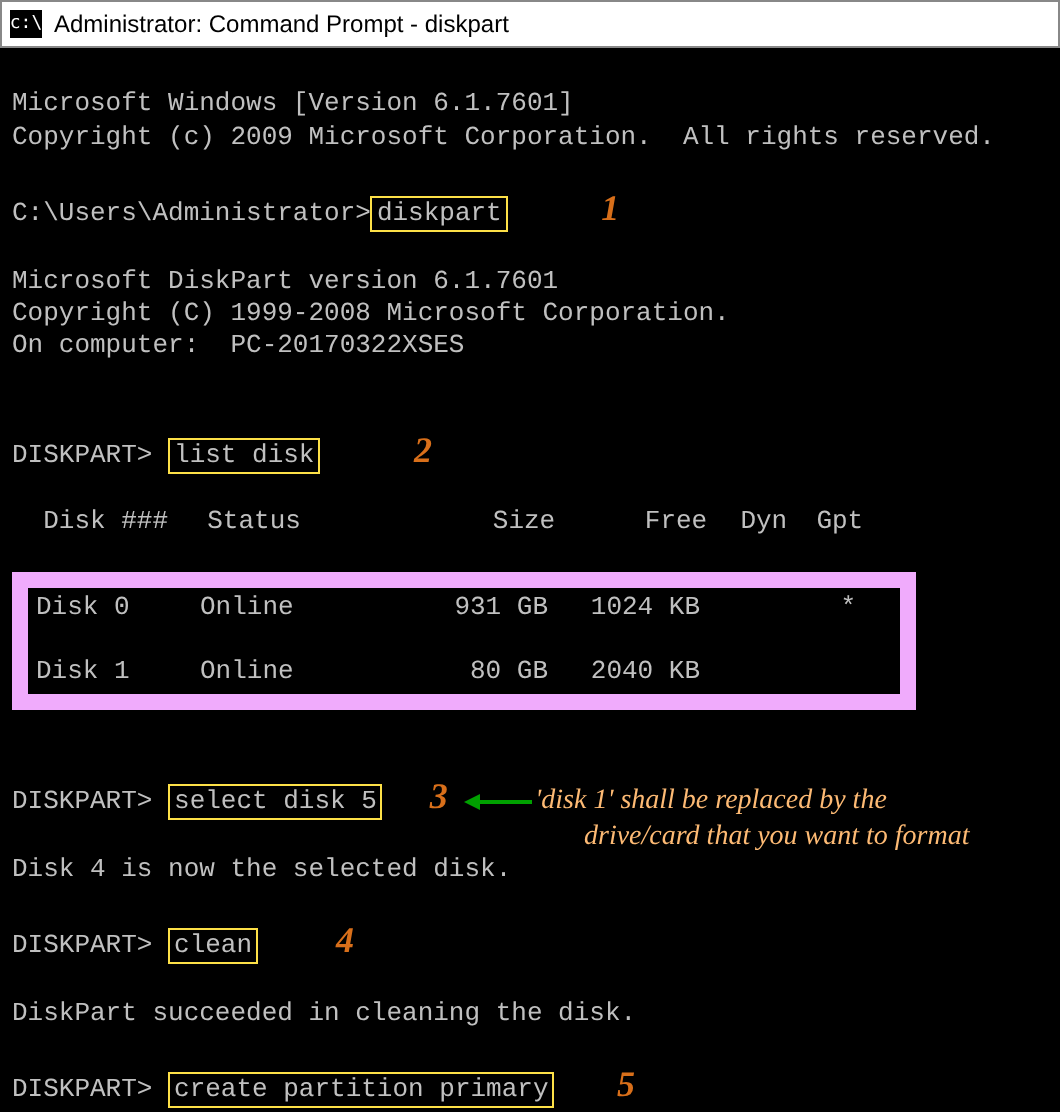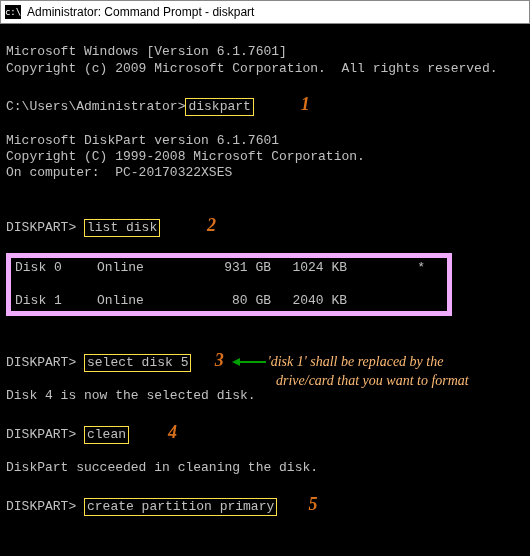--- a/index.html
+++ b/index.html
@@ -52,21 +52,21 @@
     font-size: 18px;
     font-family: "Times New Roman", serif;
   }
   .ann-green {
     color: #fdba74;
     font-style: italic;
     font-family: "Times New Roman", serif;
     font-size: 14px;
   }
   .table-highlight {
-    border: 5px solid #f0abfc;
+    border: 8px solid #f0abfc;
     padding: 2px 4px;
     display: block;
     width: 428px;
   }
   .row { display: block; }
   .c1 { display: inline-block; width: 82px; }
   .c2 { display: inline-block; width: 92px; }
   .c3 { display: inline-block; width: 82px; text-align: right; }
   .c4 { display: inline-block; width: 76px; text-align: right; }
   .c5 { display: inline-block; width: 40px; text-align: right; }
@@ -91,28 +91,29 @@
 
 <span>C:\Users\Administrator&gt;</span><span class="box-orange"><span>diskpart</span></span>      <span class="num">1</span>
 
 <span>Microsoft DiskPart version 6.1.7601</span>
 <span>Copyright (C) 1999-2008 Microsoft Corporation.</span>
 <span>On computer:  PC-20170322XSES</span>
 
 
 <span>DISKPART&gt; </span><span class="box-orange"><span>list disk</span></span>      <span class="num">2</span>
 
+<span class="row">  <span class="c1">Disk ###</span><span class="c2">Status</span><span class="c3">Size</span><span class="c4">Free</span><span class="c5">Dyn</span><span class="c6">Gpt</span></span>
 <span class="table-highlight"><span class="row"><span class="c1">Disk 0</span><span class="c2">Online</span><span class="c3">931 GB</span><span class="c4">1024 KB</span><span class="c5"></span><span class="c6">*</span></span>
 <span class="row"><span class="c1">Disk 1</span><span class="c2">Online</span><span class="c3">80 GB</span><span class="c4">2040 KB</span><span class="c5"></span><span class="c6"></span></span></span>
 
 <span>DISKPART&gt; </span><span class="box-orange"><span>select disk 5</span></span>   <span class="num">3</span> <svg class="arrow-svg" width="36" height="14">
       <line x1="34" y1="7" x2="4" y2="7" stroke="#00a000" stroke-width="2"></line>
       <polygon points="0,7 8,3 8,11" fill="#00a000"></polygon>
     </svg><span class="ann-green">'disk 1' shall be replaced by the</span>
-<span class="abs ann-green" style="left:276px;">drive/card that you want to format</span>
+<span class="abs ann-green" style="left:292px;">drive/card that you want to format</span>
 <span>Disk 4 is now the selected disk.</span>
 
 <span>DISKPART&gt; </span><span class="box-orange"><span>clean</span></span>     <span class="num">4</span>
 
 <span>DiskPart succeeded in cleaning the disk.</span>
 
 <span>DISKPART&gt; </span><span class="box-orange"><span>create partition primary</span></span>    <span class="num">5</span>
 
 
 

